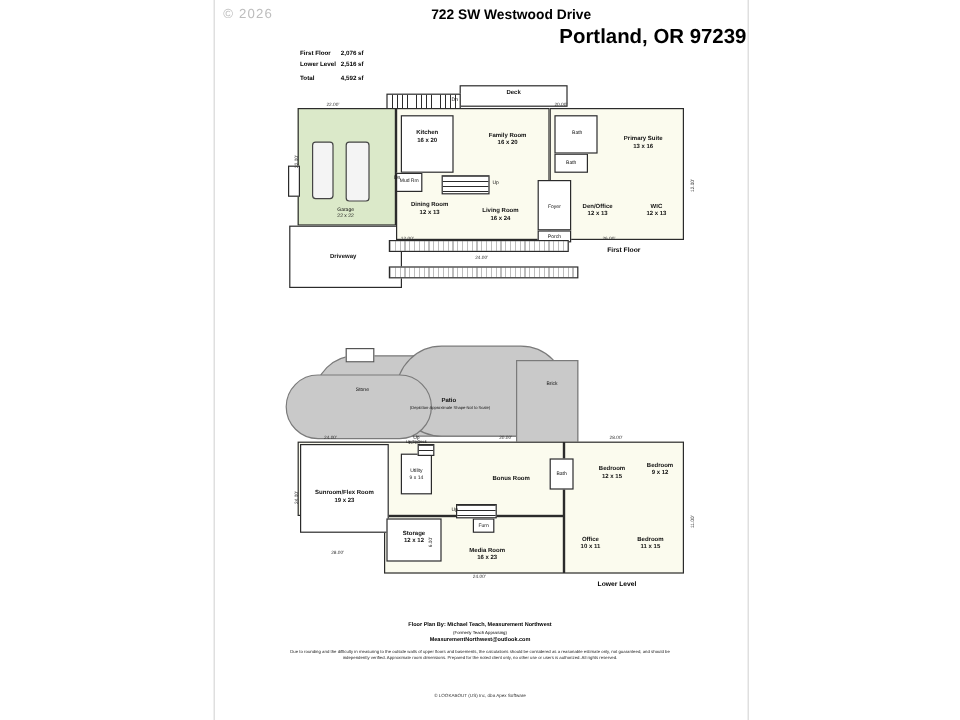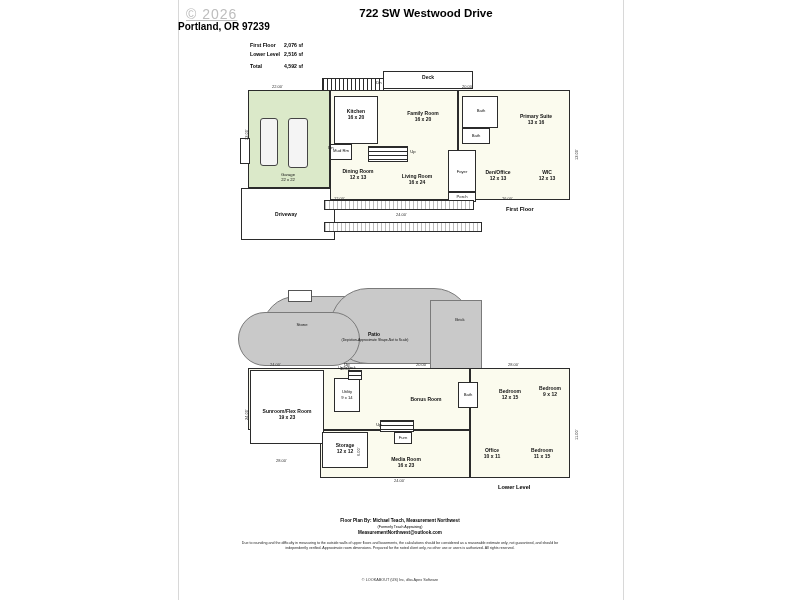--- a/index.html
+++ b/index.html
@@ -1,21 +1,21 @@
 <!DOCTYPE html>
 <html><head>
 <meta charset="utf-8">
 <style>
   html,body{margin:0;padding:0;background:#ffffff;}
   body{width:800px;height:600px;overflow:hidden;font-family:"Liberation Sans",sans-serif;color:#000;}
   .page{position:relative;width:800px;height:600px;background:#ffffff;}
   .sheet{position:absolute;left:178px;top:0px;width:444px;height:600px;background:#fff;border-left:1px solid #d8d8d8;border-right:1px solid #d8d8d8;}
-  .watermark{position:absolute;left:186px;top:6px;font-size:14px;color:#bdbdbd;letter-spacing:1px;text-decoration:underline;}
+  .watermark{position:absolute;left:186px;top:6px;font-size:11px;color:#bdbdbd;letter-spacing:1px;}
   .title{position:absolute;left:178px;top:6px;width:496px;text-align:center;font-size:11.5px;font-weight:bold;line-height:14px;}
-  .subtitle{position:absolute;left:178px;top:21px;width:444px;text-align:left;font-size:10px;font-weight:bold;}
+  .subtitle{position:absolute;left:178px;top:21px;width:444px;text-align:right;font-size:17px;font-weight:bold;}
   .areatable{position:absolute;left:248px;top:40px;font-size:5.2px;line-height:7px;}
   .areatable td{padding:0 2px 0 0;font-weight:bold;}
   .areatable td.num{text-align:right;}
   .areatable tr.total td{padding-top:3px;}
 
   
   .rm{position:absolute;box-sizing:border-box;border:1px solid #2b2b2b;background:#fbfbee;}
   .rm.white{background:#ffffff;}
   .rm.green{background:#dbe9c9;}
   .rm.hatch{background:#ffffff;background-image:repeating-linear-gradient(90deg,#bdbdbd 0,#bdbdbd 1px,transparent 1px,transparent 4px);}

